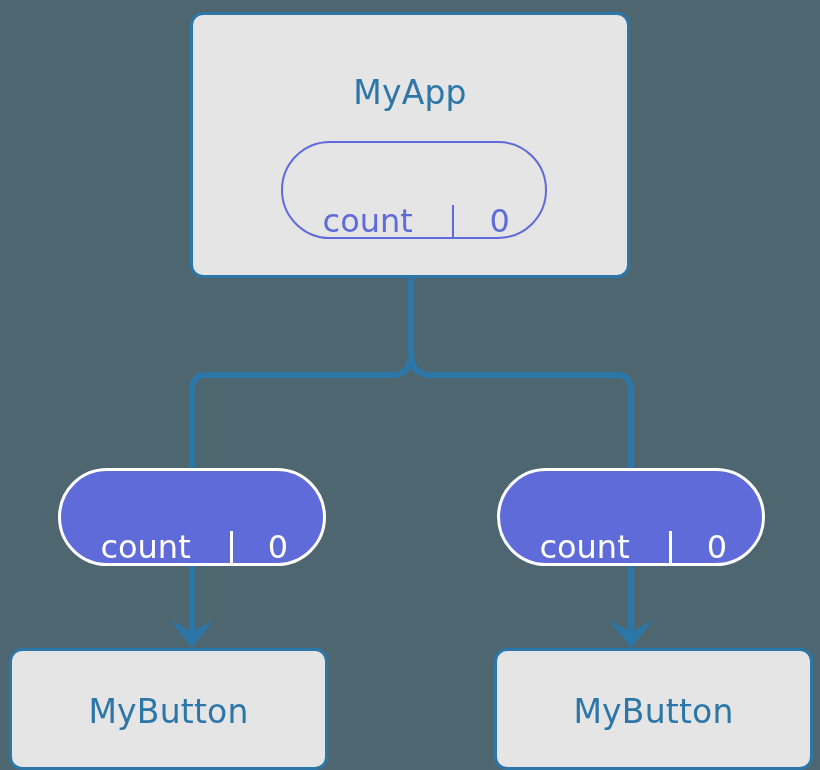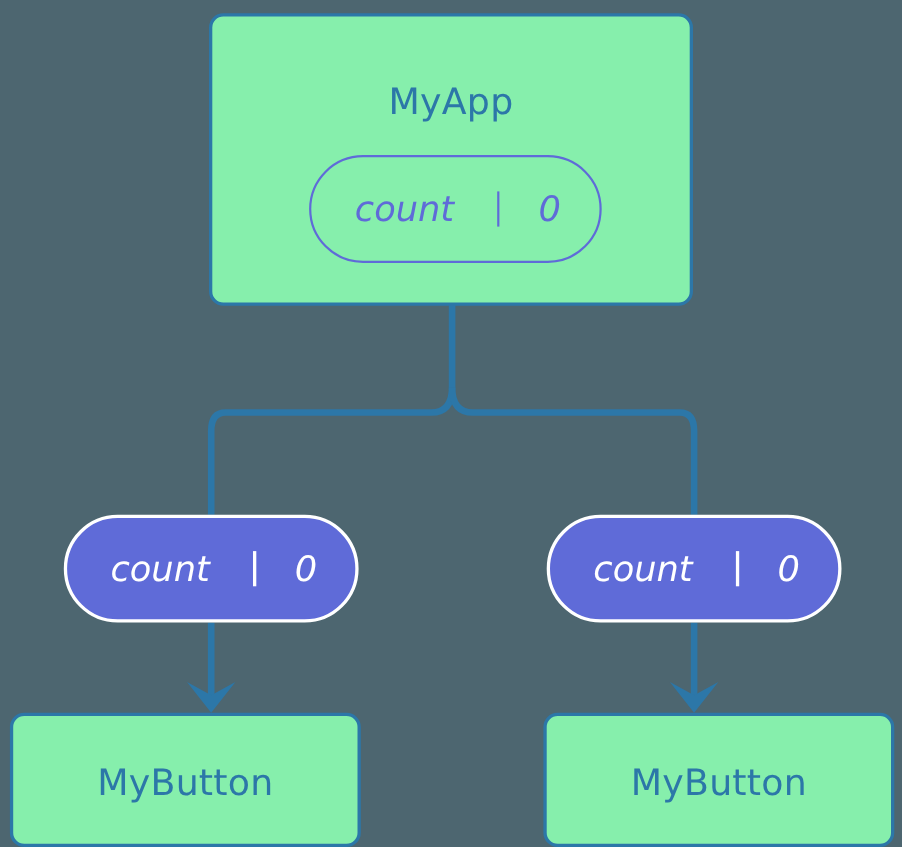--- a/index.html
+++ b/index.html
@@ -24,43 +24,42 @@
     top: 0;
     width: 820px;
     height: 770px;
   }
   .node {
     position: absolute;
     box-sizing: border-box;
   }
   
   .card {
-    background: #86efac;
+    background: #e5e5e5;
     border: 3px solid #2c77a8;
     border-radius: 13px;
   }
   .card-title {
     position: absolute;
     left: 0;
     right: 0;
     text-align: center;
     color: #2c77a8;
     font-size: 33px;
     letter-spacing: 0.2px;
     white-space: nowrap;
   }
   
   .pill {
     position: absolute;
     box-sizing: border-box;
     display: flex;
-    align-items: center;
+    align-items: flex-end;
     border-radius: 999px;
     overflow: hidden;
-    font-style: italic;
   }
   .pill .pill-key,
   .pill .pill-val {
     display: flex;
     align-items: center;
     justify-content: center;
     font-size: 32px;
     line-height: 1;
     box-sizing: border-box;
   }

